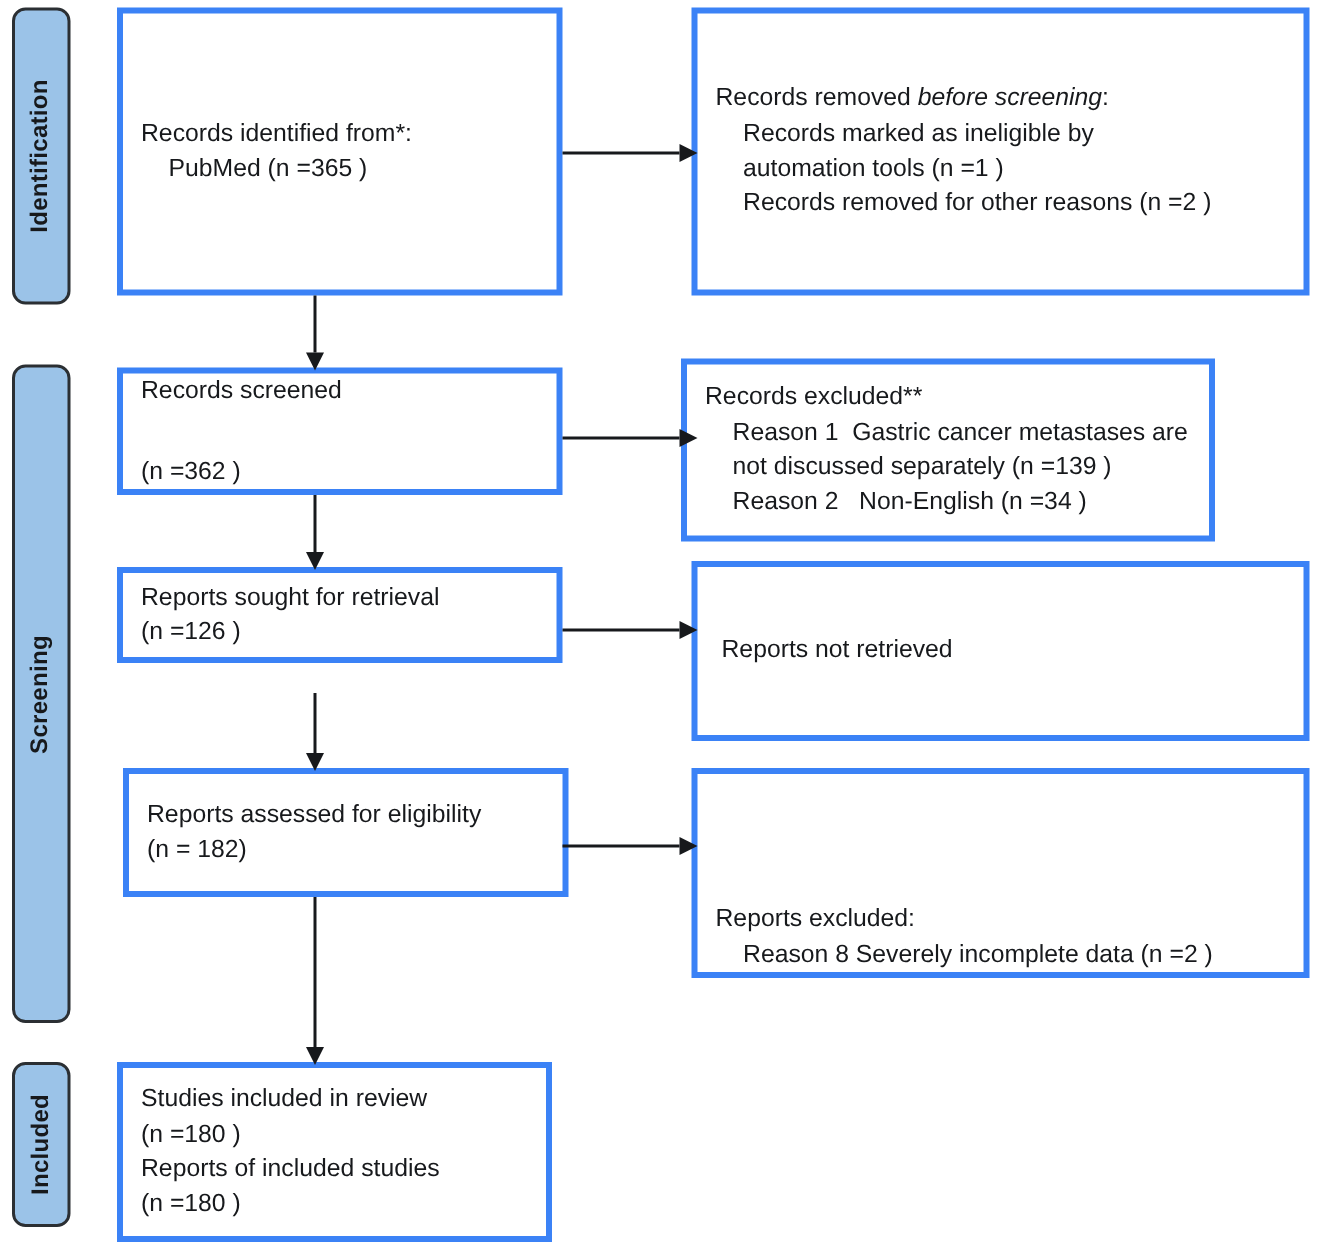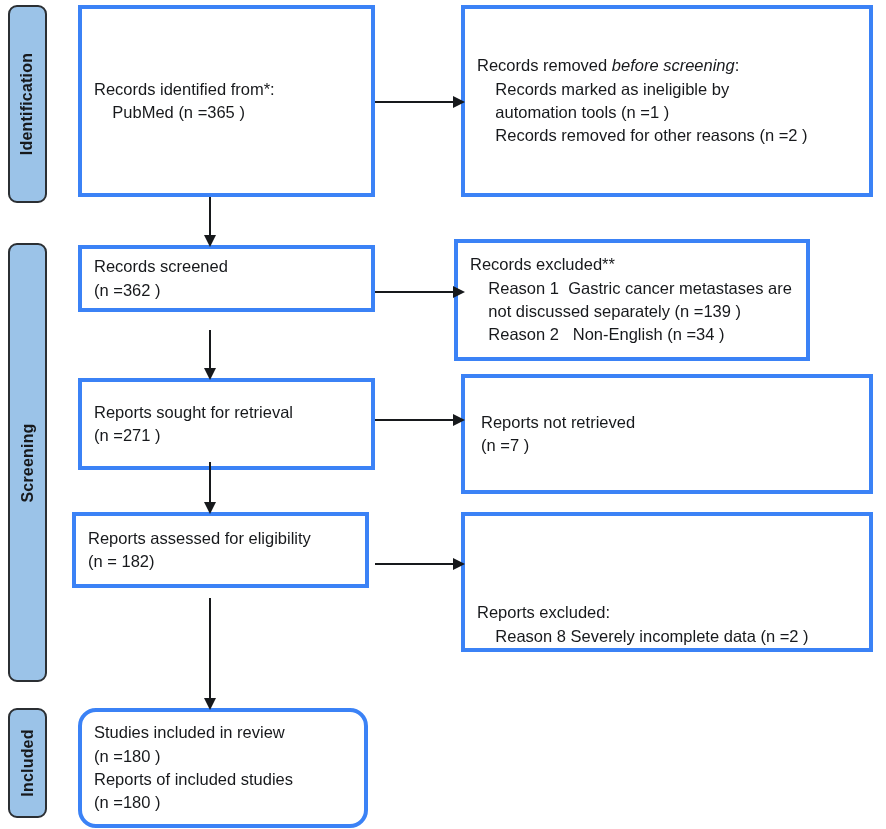--- a/index.html
+++ b/index.html
@@ -62,24 +62,24 @@
     color: #17191c;
     line-height: 1.42;
     white-space: pre;
   }
   .flow-box .line .em {
     font-style: italic;
   }
 
   
   #box-identified        { left: 78px;  top: 5px;   width: 297px; height: 192px; }
-  #box-screened          { left: 78px;  top: 245px; width: 297px; height: 67px; }
-  #box-sought            { left: 78px;  top: 378px; width: 297px; height: 92px; }
-  #box-assessed          { left: 72px;  top: 512px; width: 297px; height: 76px; }
-  #box-included          { left: 78px;  top: 708px; width: 290px; height: 120px; border-radius: 18px; }
+  #box-screened          { left: 78px;  top: 245px; width: 297px; height: 85px; justify-content: space-between; }
+  #box-sought            { left: 78px;  top: 378px; width: 297px; height: 64px; }
+  #box-assessed          { left: 82px;  top: 512px; width: 297px; height: 86px; }
+  #box-included          { left: 78px;  top: 708px; width: 290px; height: 120px; }
 
   
   #box-removed           { left: 461px; top: 5px;   width: 412px; height: 192px; }
   #box-records-excluded  { left: 454px; top: 239px; width: 356px; height: 122px; }
   #box-not-retrieved     { left: 461px; top: 374px; width: 412px; height: 120px; }
   #box-reports-excluded  { left: 461px; top: 512px; width: 412px; height: 140px; }
 
   
   #box-identified  { justify-content: center; }
   #box-removed     { justify-content: center; }
@@ -137,26 +137,25 @@
 
   <div class="flow-box" id="box-records-excluded">
     <div class="line">Records excluded**</div>
     <div class="line">    Reason 1  Gastric cancer metastases are</div>
     <div class="line">    not discussed separately (n =139 )</div>
     <div class="line">    Reason 2   Non-English (n =34 )</div>
   </div>
 
   <div class="flow-box" id="box-sought">
     <div class="line">Reports sought for retrieval</div>
-    <div class="line">(n =271 )</div>
+    <div class="line">(n =126 )</div>
   </div>
 
   <div class="flow-box" id="box-not-retrieved">
     <div class="line">Reports not retrieved</div>
-    <div class="line">(n =7 )</div>
   </div>
 
   <div class="flow-box" id="box-assessed">
     <div class="line">Reports assessed for eligibility</div>
     <div class="line">(n = 182)</div>
   </div>
 
   <div class="flow-box" id="box-reports-excluded">
     <div class="line">Reports excluded:</div>
     <div class="line">    Reason 8 Severely incomplete data (n =2 )</div>

